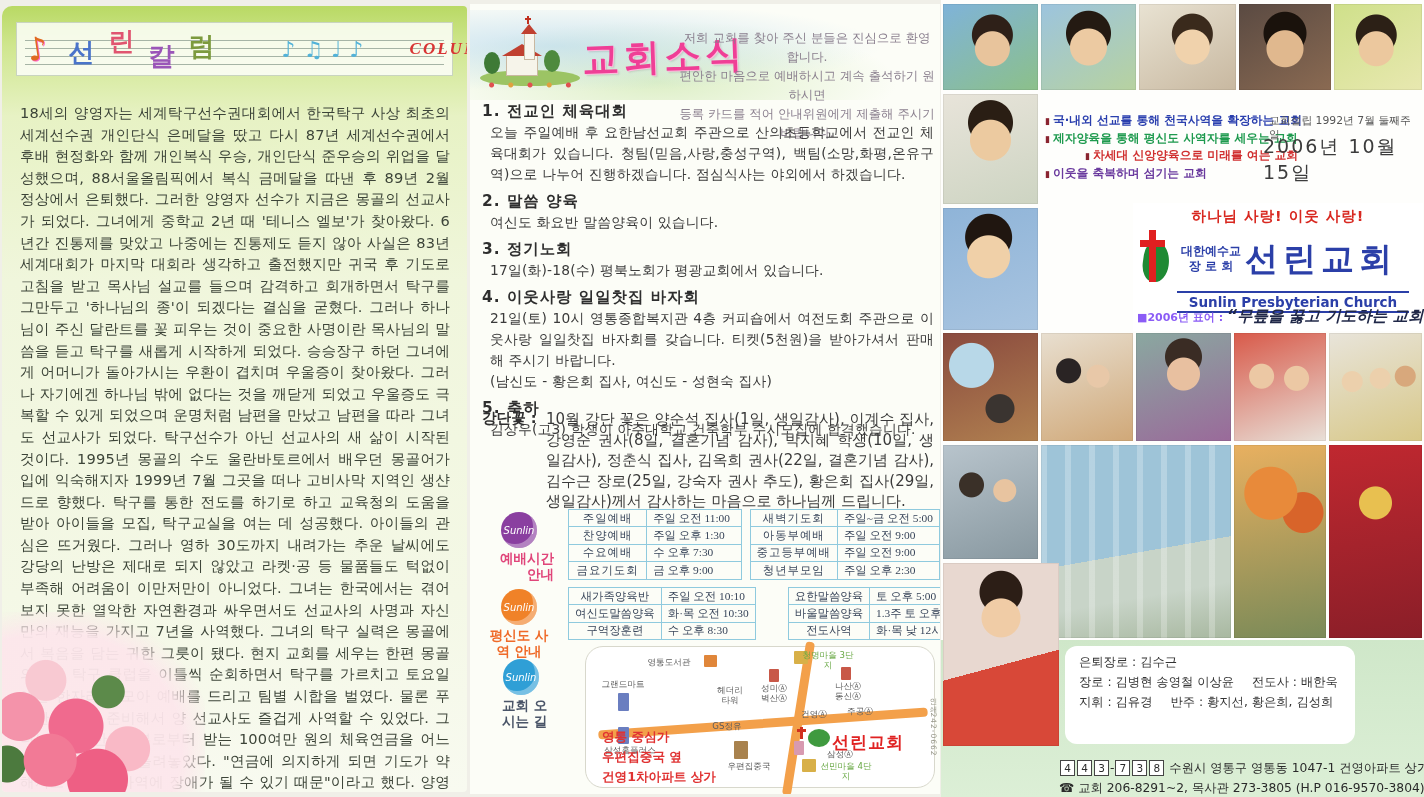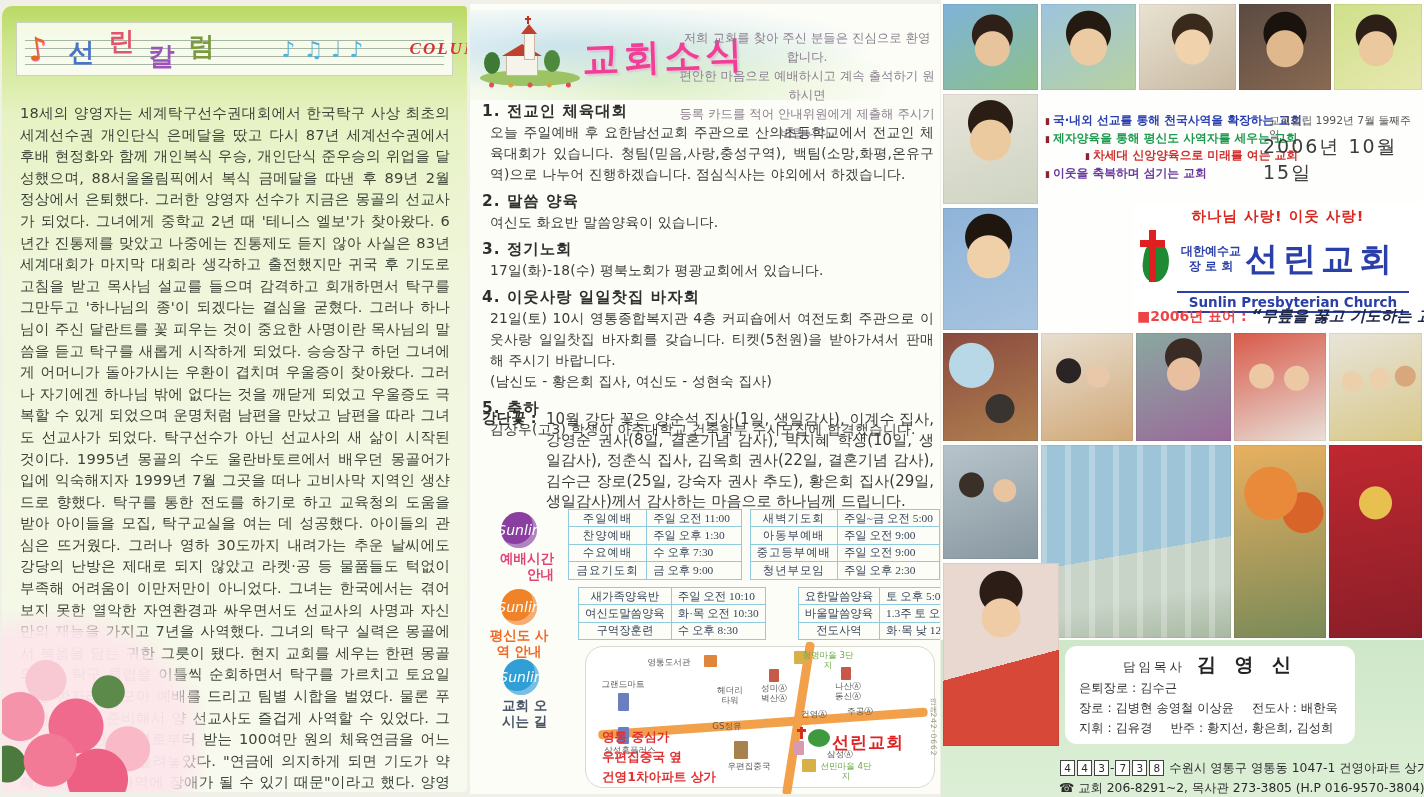--- a/index.html
+++ b/index.html
@@ -57,21 +57,21 @@
   .welcome{position:absolute;left:208px;top:18px;width:258px;font-size:12.4px;line-height:19px;color:#8a7f8e;text-align:center;}
   .news-wrap{position:absolute;left:12px;top:96px;width:452px;}
   .news-item{margin-bottom:5px;}
   .news-title{font-size:15.4px;font-weight:bold;color:#2e2e2e;letter-spacing:1px;line-height:22px;}
   .news-body{font-size:13.8px;color:#3a3a3a;line-height:21px;text-align:justify;padding-left:8px;letter-spacing:.2px;word-break:break-all;}
   .flower-row{position:absolute;left:12px;top:405px;width:452px;display:flex;}
   .flower-lab{font-size:14.6px;font-weight:bold;color:#2e2e2e;width:64px;flex:none;}
   .flower-body{font-size:15px;color:#3a3a3a;line-height:20.5px;flex:1;text-align:justify;word-break:break-all;}
   .badge{position:absolute;width:70px;text-align:center;}
   .badge .circ{width:36px;height:36px;border-radius:50%;margin:0 auto 2px auto;display:flex;align-items:center;justify-content:center;
-    color:#fff;font-size:14px;font-style:italic;box-shadow:inset -4px -4px 0 rgba(255,255,255,.35);}
+    color:#fff;font-size:10px;font-style:italic;box-shadow:inset -4px -4px 0 rgba(255,255,255,.35);}
   .badge .blab{font-weight:bold;font-size:13.5px;line-height:16px;}
   .bd-worship .circ{background:#8a3fa0;} .bd-worship .blab{color:#e0457a;text-align:right;}
   .bd-laity .circ{background:#f08228;} .bd-laity .blab{color:#ef6a28;}
   .bd-map .circ{background:#2f9fd6;} .bd-map .blab{color:#4a5568;}
   .tbl-group{position:absolute;display:flex;gap:8px;}
   table.wt{border-collapse:collapse;font-size:11.4px;color:#38455a;}
   table.wt td{border:1px solid #8fcade;padding:0 6px;height:16.4px;white-space:nowrap;}
   table.wt td.lab{width:92px;letter-spacing:1px;text-align:center;margin-left:32px;}
   table.wt td.tim{width:120px;font-family:Liberation Serif, serif;}
   table.wt2 td.lab{width:100px;letter-spacing:0;}
@@ -106,21 +106,21 @@
   .logo-row{display:flex;align-items:center;margin-top:4px;}
   .cross-logo{position:relative;width:40px;height:58px;flex:none;margin-left:2px;}
   .cl-green{position:absolute;left:8px;top:12px;width:26px;height:40px;background:#1f8a34;border-radius:40% 60% 50% 50%;transform:rotate(8deg);}
   .cl-red{position:absolute;left:14px;top:0;width:7px;height:52px;background:#e02020;}
   .cl-red::after{content:"";position:absolute;left:-9px;top:10px;width:25px;height:7px;background:#e02020;}
   .denom{flex:none;color:#2b3fa8;font-size:12px;font-weight:bold;line-height:15px;margin:0 4px 0 6px;text-align:center;}
   .logo-name{color:#2b3fa8;font-size:33px;font-weight:bold;letter-spacing:5px;}
   .logo-eng{margin:3px 0 0 44px;width:232px;text-align:center;color:#2b3fa8;font-weight:bold;font-size:13.5px;
     border-top:2px solid #2b3fa8;border-bottom:2px solid #2b3fa8;padding:1px 0;}
   .motto{position:absolute;left:196px;top:306px;width:286px;white-space:nowrap;}
-  .motto .pre{color:#ef4444;font-weight:bold;font-size:14px;}
+  .motto .pre{color:#8b5cf6;font-weight:bold;font-size:11px;}
   .motto .txt{color:#202848;font-weight:bold;font-size:15.5px;font-style:italic;}
   .green-zone{position:absolute;left:0;top:640px;width:483px;height:157px;
     background:linear-gradient(180deg,#cfe7c9,#dcefd6);}
   .info-box{position:absolute;left:124px;top:646px;width:262px;height:86px;background:#fff;border-radius:12px;padding:6px 14px;}
   .ib-title{display:flex;align-items:baseline;justify-content:center;gap:12px;}
   .ib-title .lab{font-size:12.5px;color:#333;letter-spacing:3px;}
   .ib-title .name{font-size:19px;font-weight:bold;color:#222;letter-spacing:6px;}
   .ib-line{font-size:12.3px;color:#333;line-height:20px;display:flex;gap:18px;white-space:nowrap;}
   .addr{position:absolute;left:118px;top:760px;width:352px;text-align:center;}
   .addr-l1{font-size:12.3px;color:#2a2a2a;white-space:nowrap;}
@@ -239,21 +239,21 @@
             <td class="tim">주일 오후 2:30</td>
           </tr>
     </tbody>
       </table>
   </div>
 
   <div class="badge bd-laity" style="left:14px;top:585px;">
     <div class="circ">Sunlin</div>
     <div class="blab">평신도 사역 안내</div>
   </div>
-  <div class="tbl-group" style="left:108px;top:583px;gap:32px;">
+  <div class="tbl-group" style="left:98px;top:583px;gap:32px;">
     <table class="wt wt2">
       <tbody>
           <tr>
             <td class="lab">새가족양육반</td>
             <td class="tim">주일 오전 10:10</td>
           </tr>
       <tr>
             <td class="lab">여신도말씀양육</td>
             <td class="tim">화·목 오전 10:30</td>
           </tr>
@@ -369,24 +369,20 @@
 
   <div class="ph" style="left:2px;top:445px;width:95px;height:114px;background:radial-gradient(circle at 30% 35%,#3a3028 0 12px,transparent 13px),radial-gradient(circle at 65% 40%,#e8c4a0 0 11px,transparent 12px),linear-gradient(160deg,#b8c4cc,#8898a0)"></div>
   <div class="ph" style="left:100px;top:445px;width:190px;height:193px;background:repeating-linear-gradient(90deg,rgba(255,255,255,.25) 0 6px,transparent 6px 24px),linear-gradient(170deg,#9ec4d8 0 55%,#c8d4c8 55% 75%,#a8b8a0 100%)"></div>
   <div class="ph" style="left:293px;top:445px;width:92px;height:193px;background:radial-gradient(circle at 40% 25%,#e88a3a 0 26px,transparent 27px),radial-gradient(circle at 75% 35%,#d8642a 0 20px,transparent 21px),linear-gradient(170deg,#e8b060,#7a8a58)"></div>
   <div class="ph" style="left:388px;top:445px;width:93px;height:193px;background:radial-gradient(circle at 50% 30%,#e8c050 0 16px,transparent 17px),linear-gradient(170deg,#c02830,#8a1e28)"></div>
 
   <div class="green-zone"></div>
   <div class="ph" style="left:2px;top:563px;width:116px;height:183px;background:radial-gradient(circle at 50% 30%,#f0cca6 0 19px,transparent 20px),radial-gradient(circle at 50% 16%,#2c1e16 0 21px,transparent 22px),linear-gradient(165deg,#e8d8d0 0 55%,#d84838 55% 100%)"></div>
 
   <div class="info-box">
-    <div class="ib-title">
-      <span class="lab">담임목사</span>
-      <span class="name">김 영 신</span>
-    </div>
     <div class="ib-line">
         <span>은퇴장로 : 김수근</span>
       </div>
     <div class="ib-line">
       <span>장로 : 김병현 송영철 이상윤</span>
       <span>전도사 : 배한욱</span>
     </div>
     <div class="ib-line">
       <span>지휘 : 김유경</span>
       <span>반주 : 황지선, 황은희, 김성희</span>

